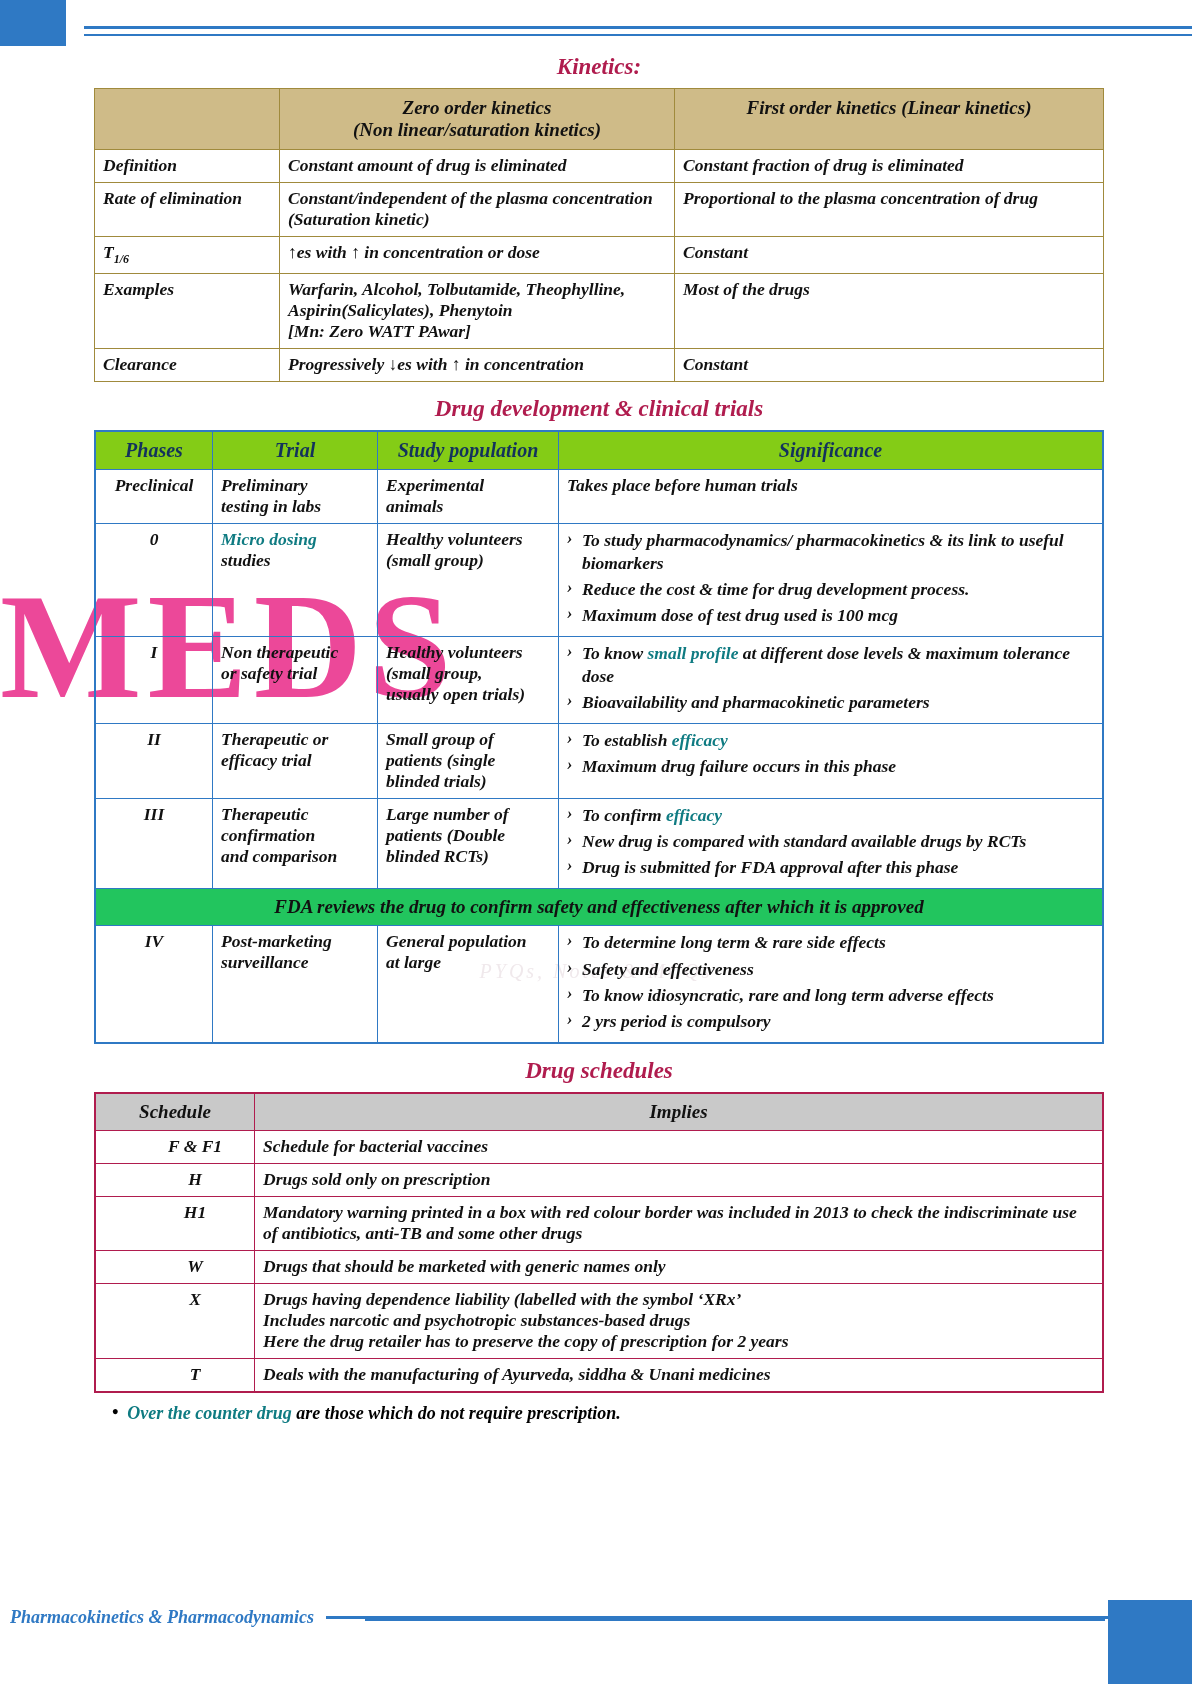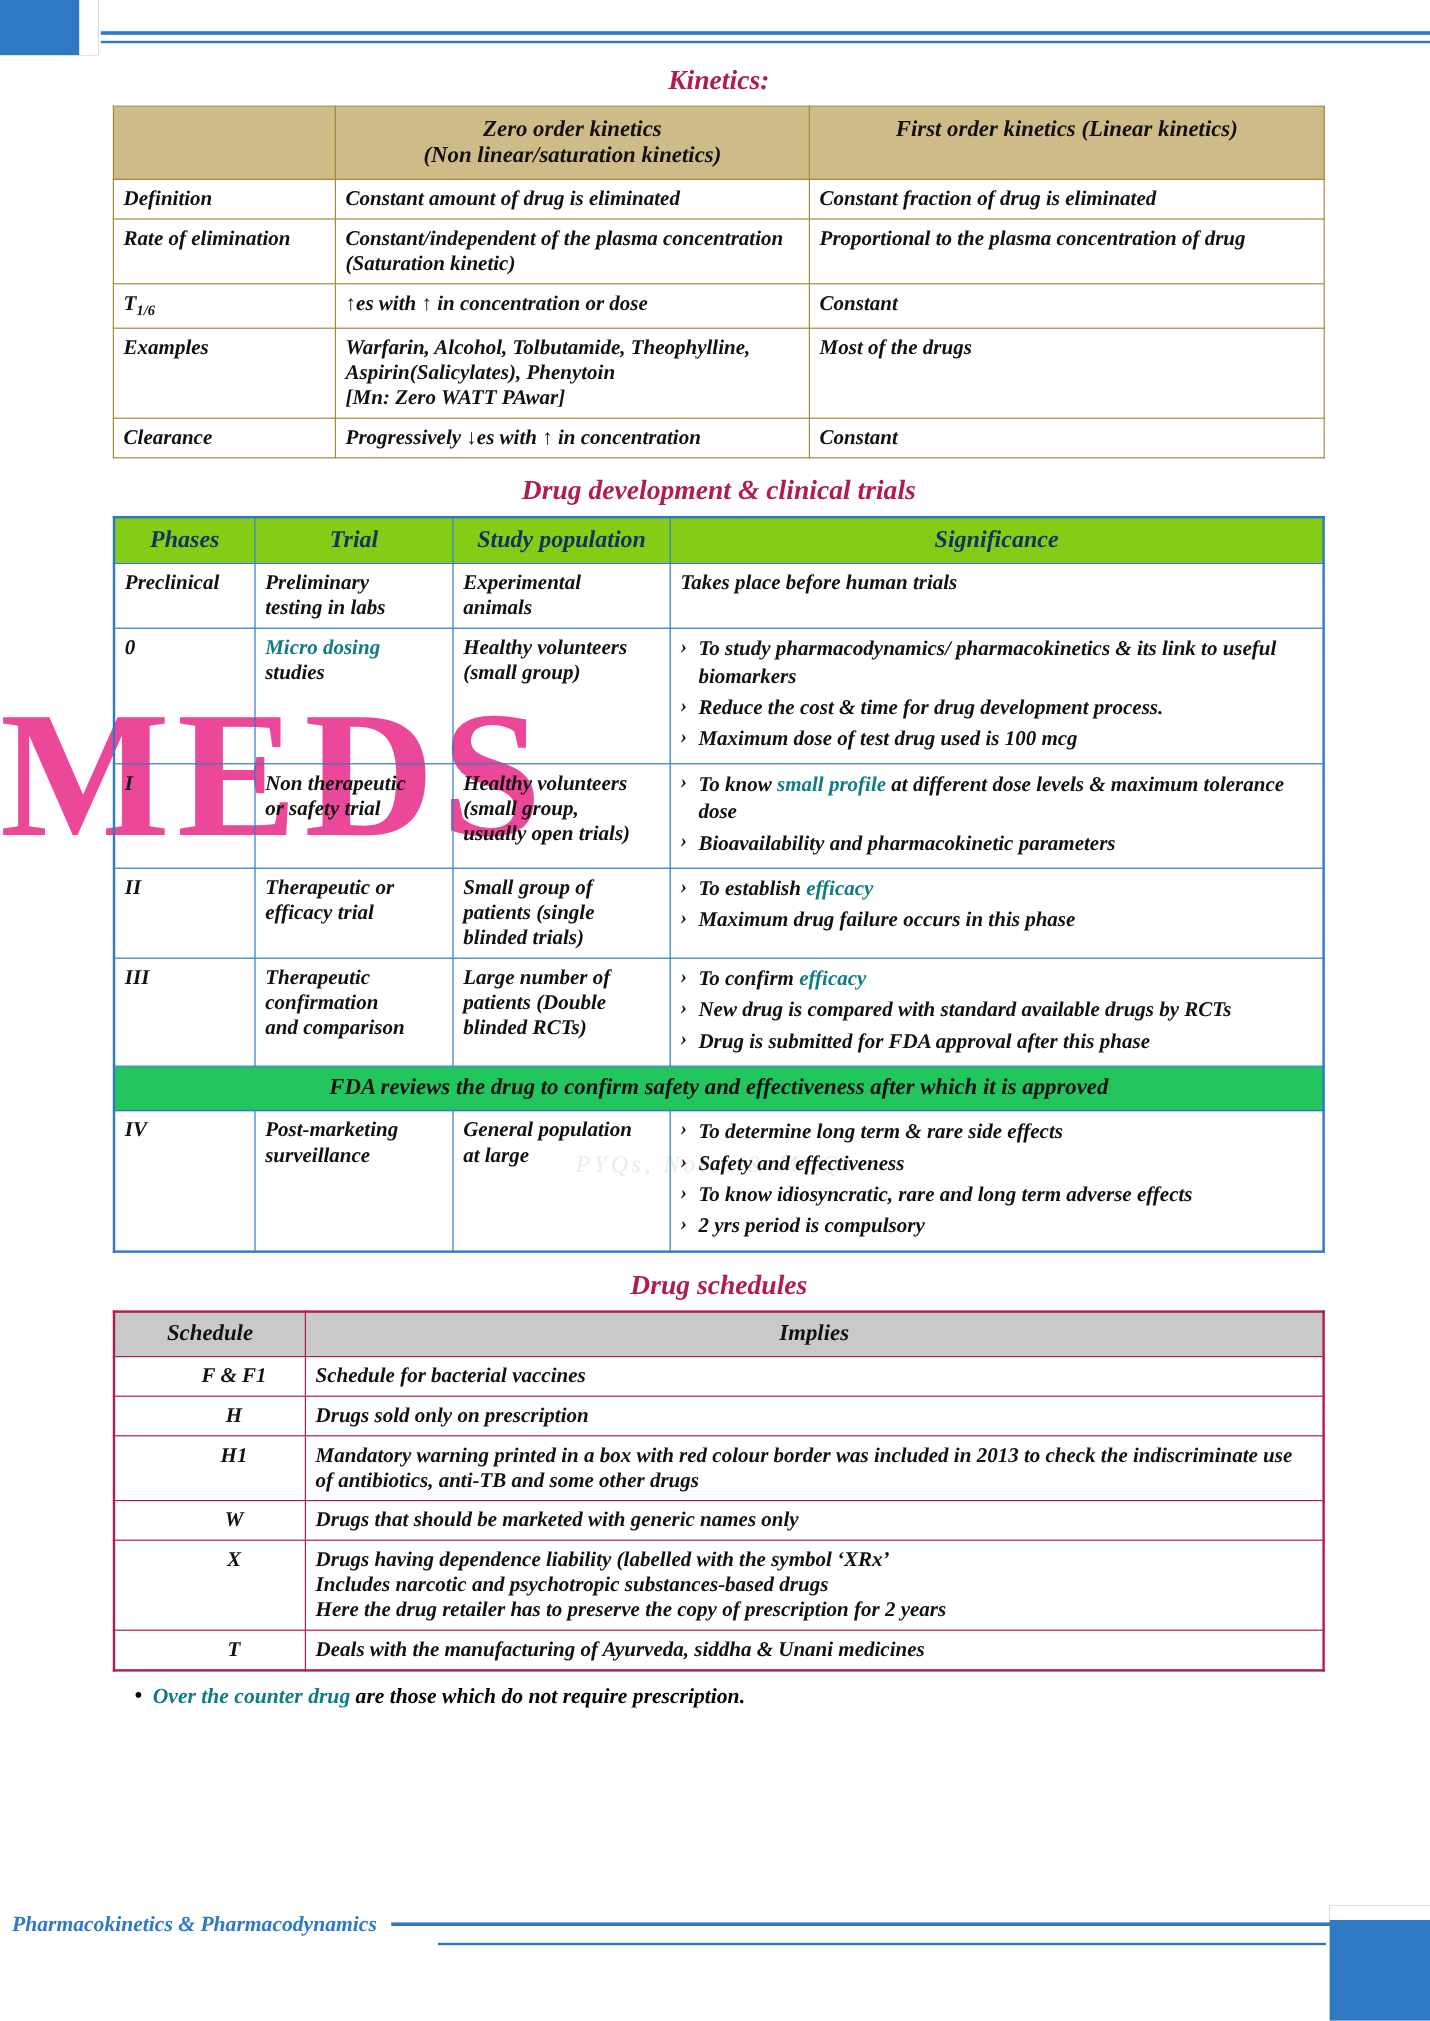--- a/index.html
+++ b/index.html
@@ -46,21 +46,21 @@
     background: #2f79c4;
   }
   .corner-br-inner {
     position: absolute;
     right: 0; bottom: 84px;
     width: 84px; height: 12px;
     background: #ffffff;
   }
   .footer {
     position: absolute;
-    left: 10px; bottom: 70px;
+    left: 10px; bottom: 56px;
     width: 1100px;
     display: flex;
     align-items: center;
     gap: 12px;
     text-align: center;
   }
   .footer-text {
     color: #2f79c4;
     font-family: "Liberation Serif", serif;
     font-style: italic;
@@ -171,21 +171,21 @@
   .tbl-trials thead th {
     background: #84cc16;
     text-align: center;
     font-size: 20px;
     color: #13325c;
     padding: 7px 6px;
   }
   .tbl-trials .c-phase { width: 104px; text-align: center; }
   .tbl-trials .c-trial { width: 152px; }
   .tbl-trials .c-pop   { width: 168px; }
-  .tbl-trials td.phase-cell { text-align: left; margin-top: 32px; }
+  .tbl-trials td.phase-cell { text-align: center; margin-top: 32px; }
   .teal { color: #0f7b82; }
   .bullets { margin: 0; padding: 0; list-style: none; }
   .bullets li {
     position: relative;
     padding-left: 15px;
     margin-bottom: 3px;
     line-height: 1.32;
   }
   .bullets li:before {
     content: "›";

